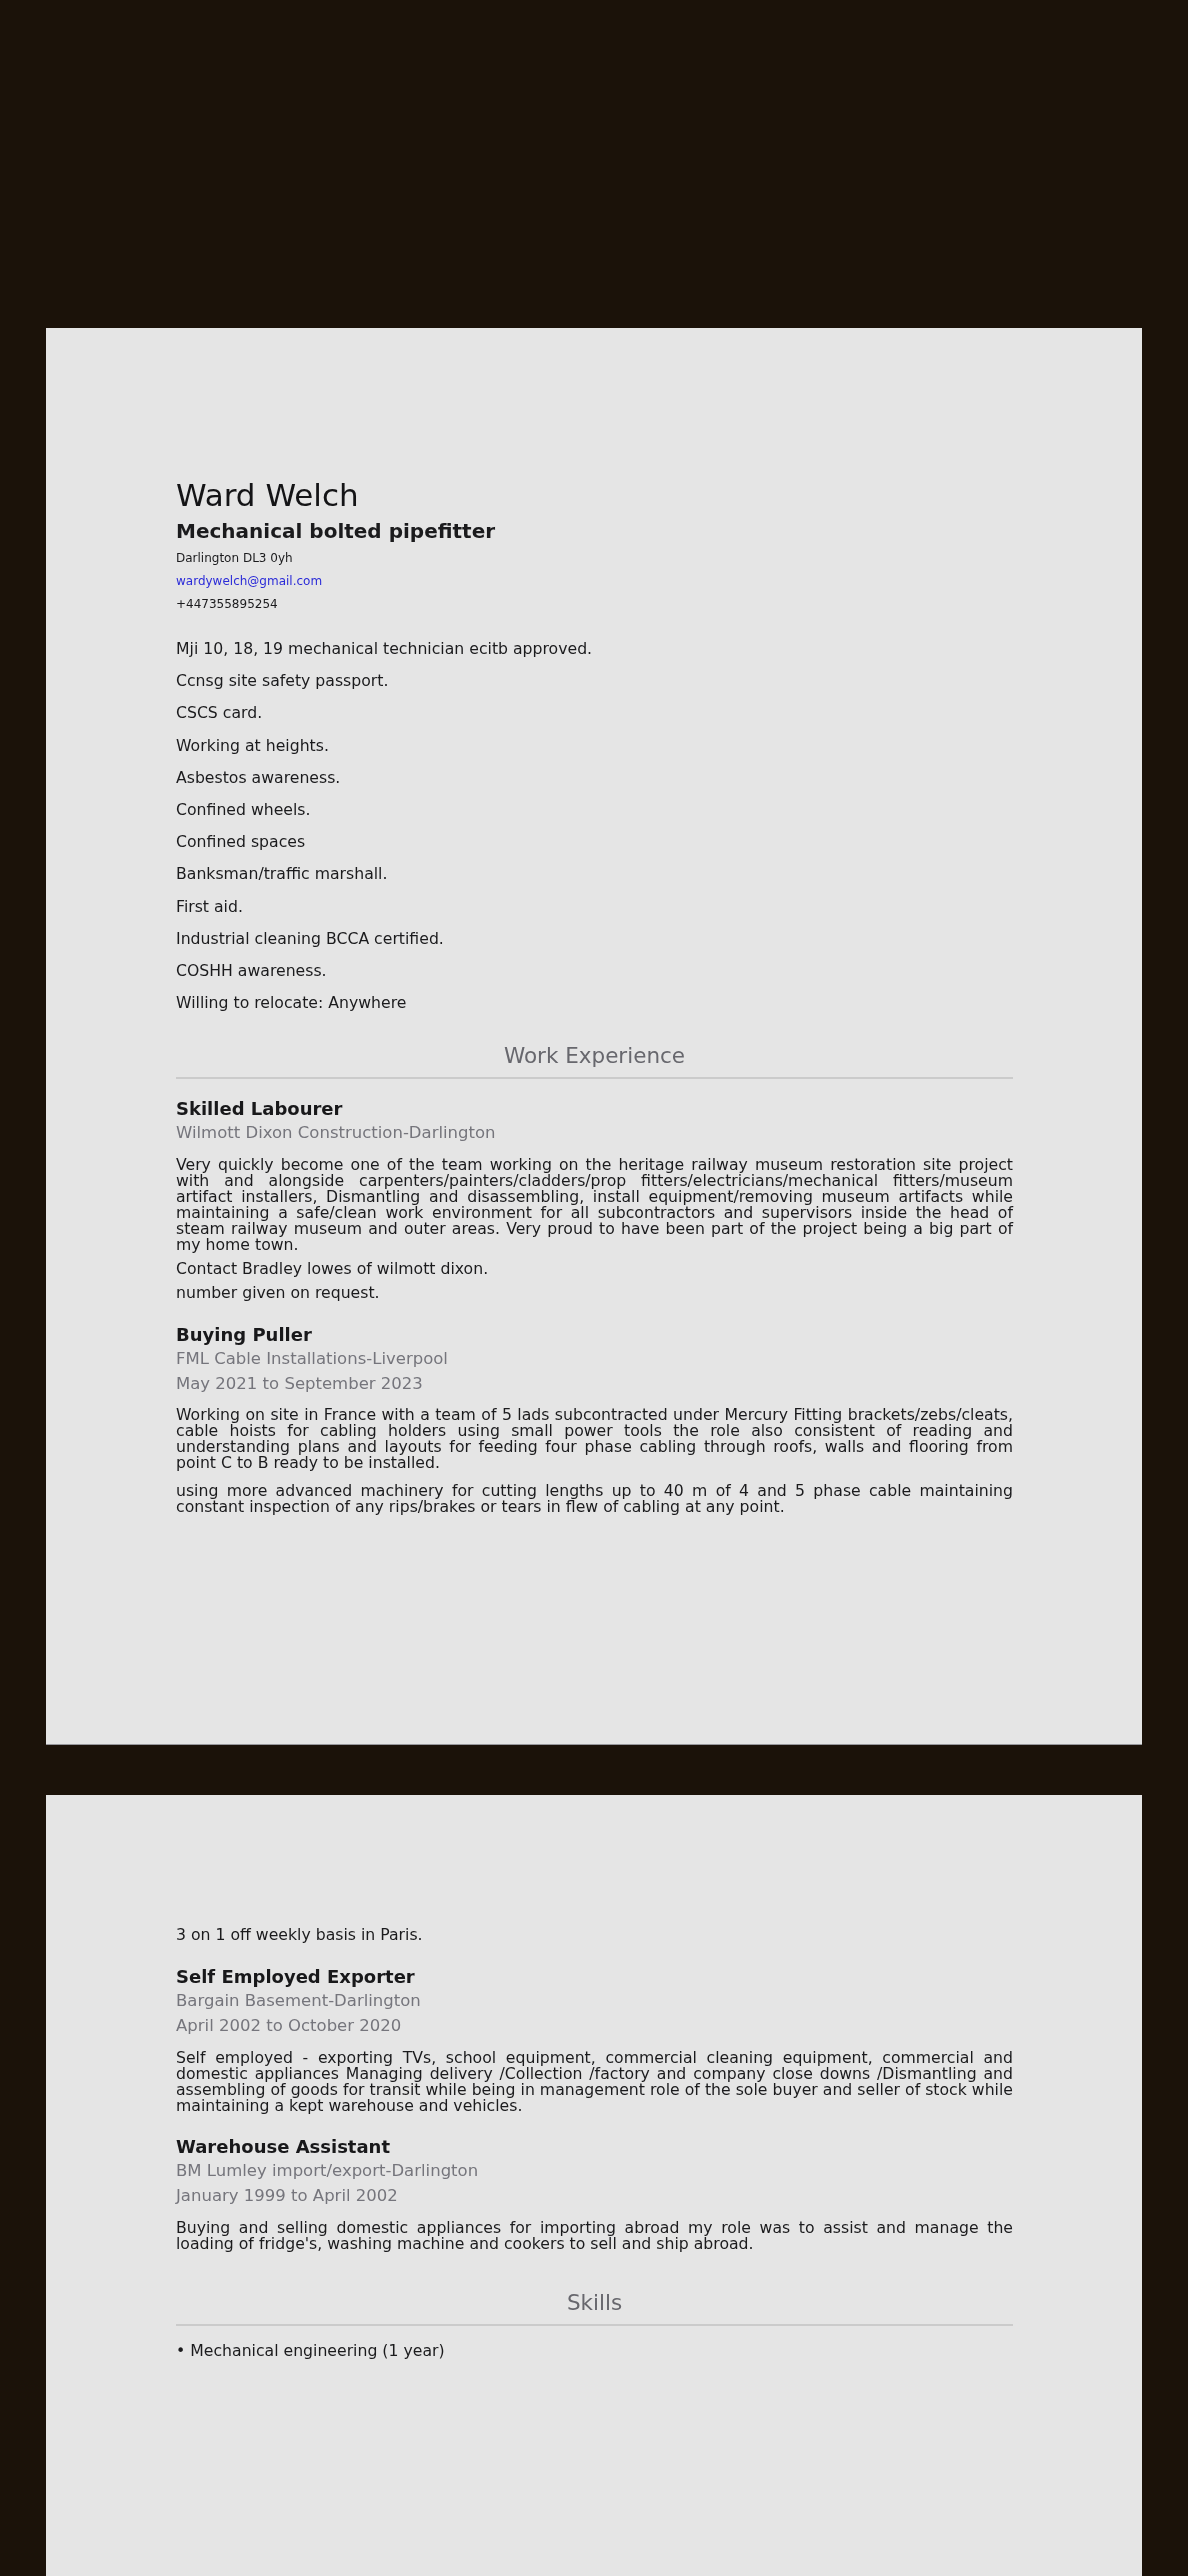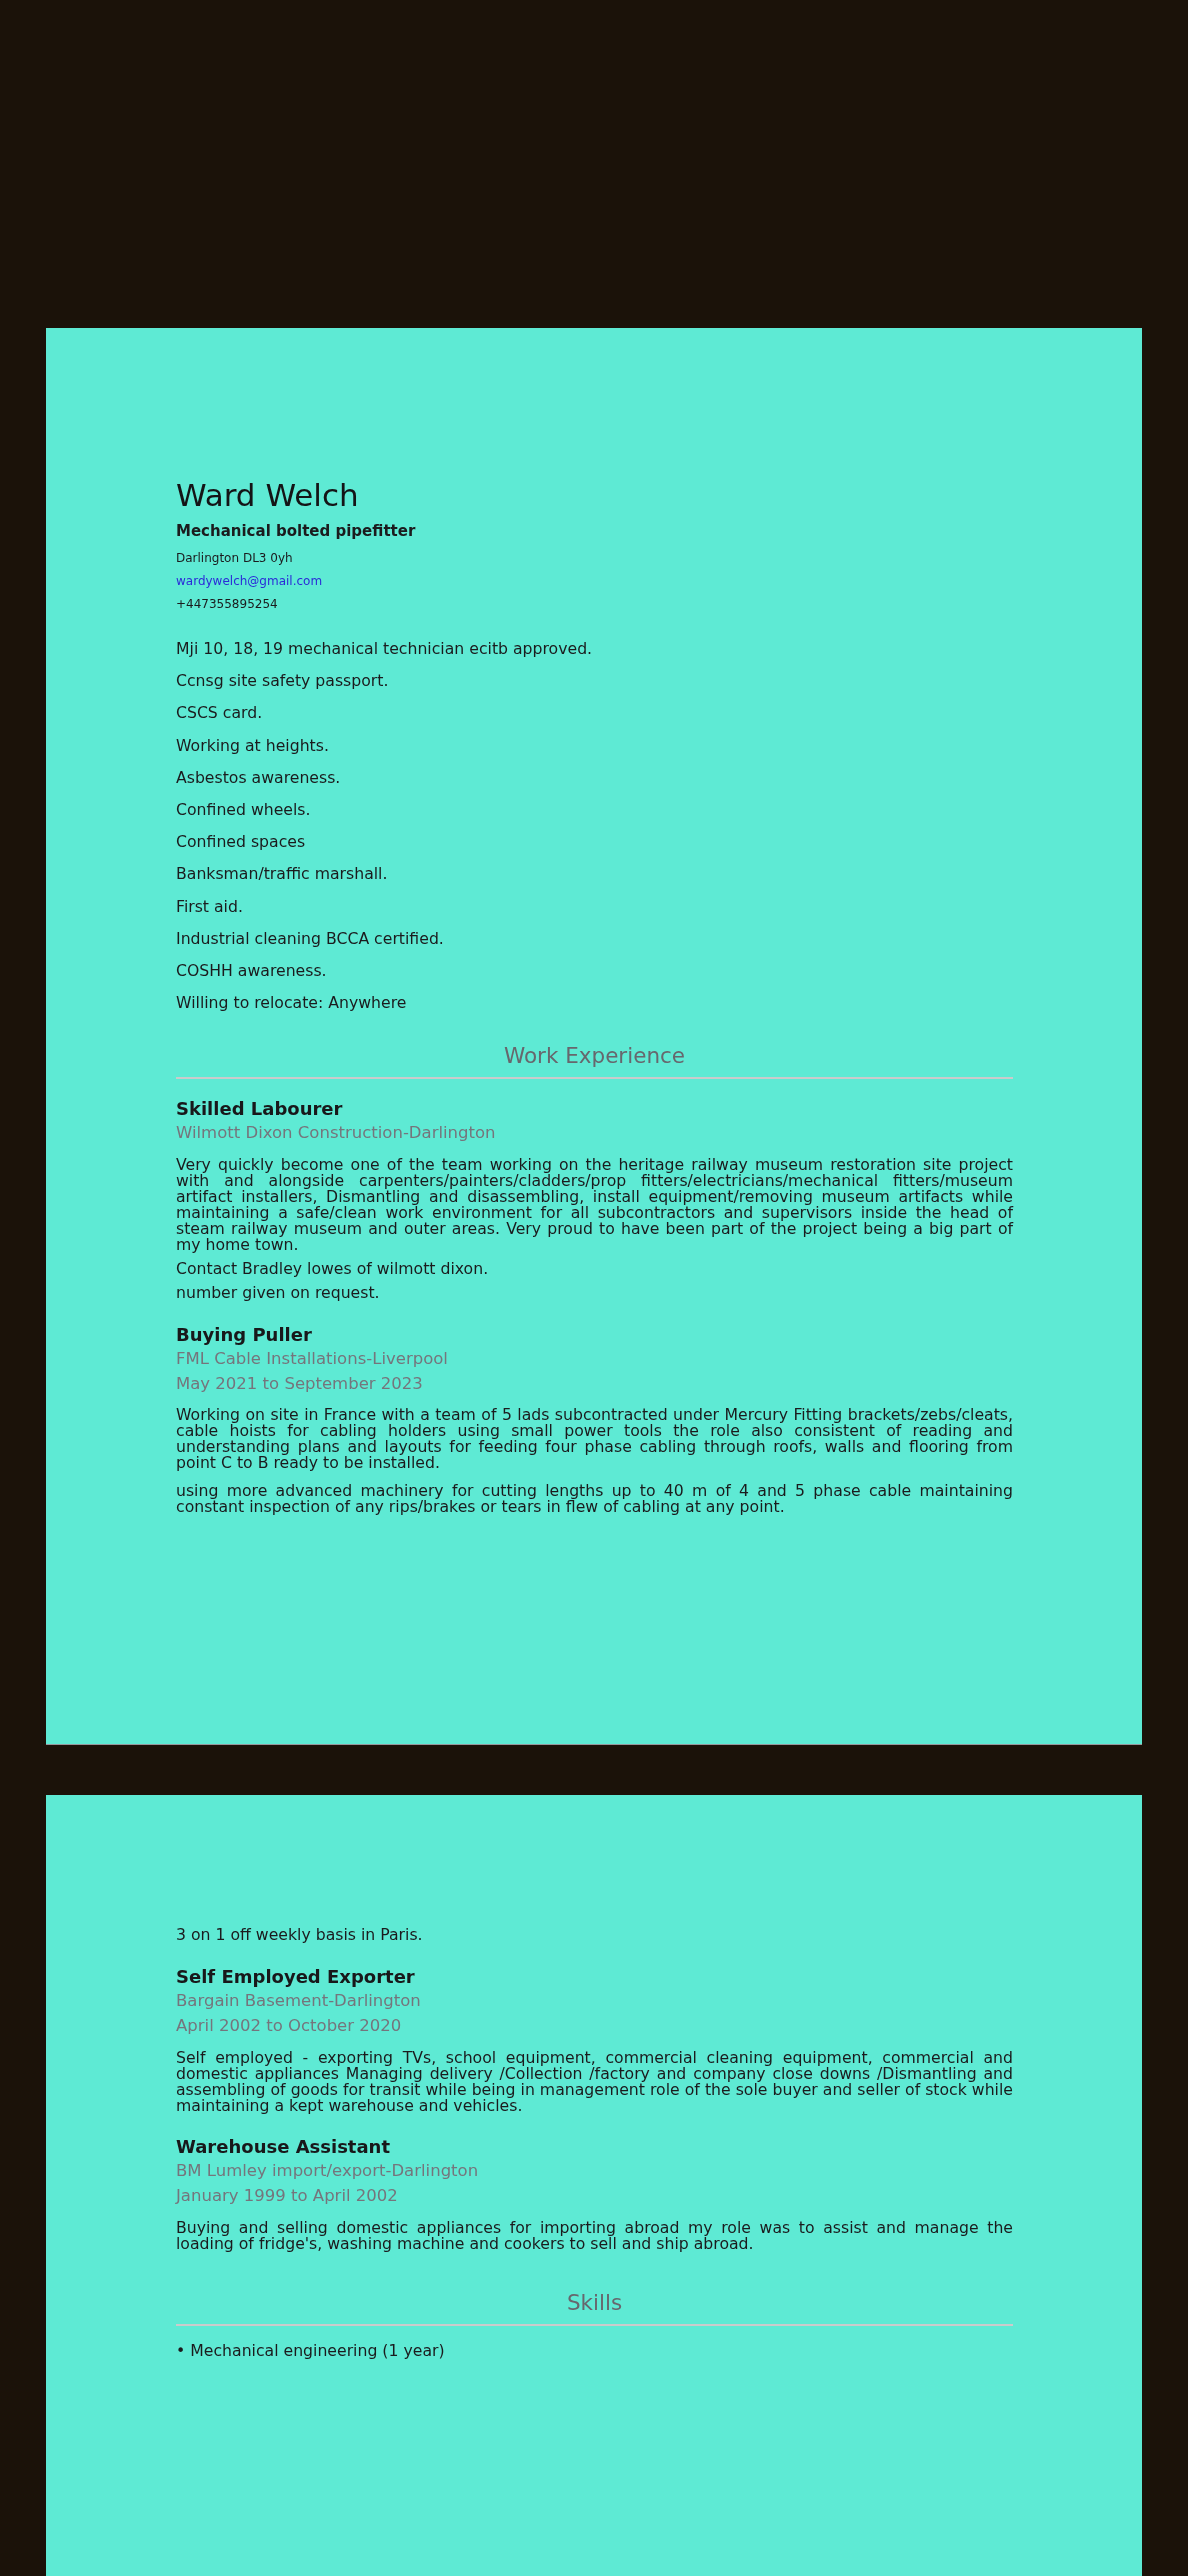--- a/index.html
+++ b/index.html
@@ -13,21 +13,21 @@
   }
   .viewer {
     position: relative;
     width: 1189px;
     height: 2576px;
     background: #1B1209;
   }
   .page {
     width: 1096px;
     margin-left: 46px;
-    background: #5eead4;
+    background: #e5e5e5;
     box-sizing: border-box;
     color: #1b1b1d;
   }
   .page1 {
     margin-top: 328px;
     height: 1417px;
     padding: 149px 129px 0 130px;
     border-bottom: 1.7px solid #97979c;
   }
   .page2 {
@@ -36,21 +36,21 @@
     padding: 132px 129px 0 130px;
   }
   .name {
     font-size: 31px;
     line-height: 36px;
     font-weight: 400;
     color: #141416;
     margin: 0 0 8.3px 0;
   }
   .job-subtitle {
-    font-size: 15px;
+    font-size: 20px;
     line-height: 20px;
     font-weight: 700;
     color: #1b1b1d;
     margin: 0 0 5.8px 0;
   }
   .contact p {
     font-size: 12px;
     line-height: 23px;
     margin: 0;
     color: #1b1b1d;

